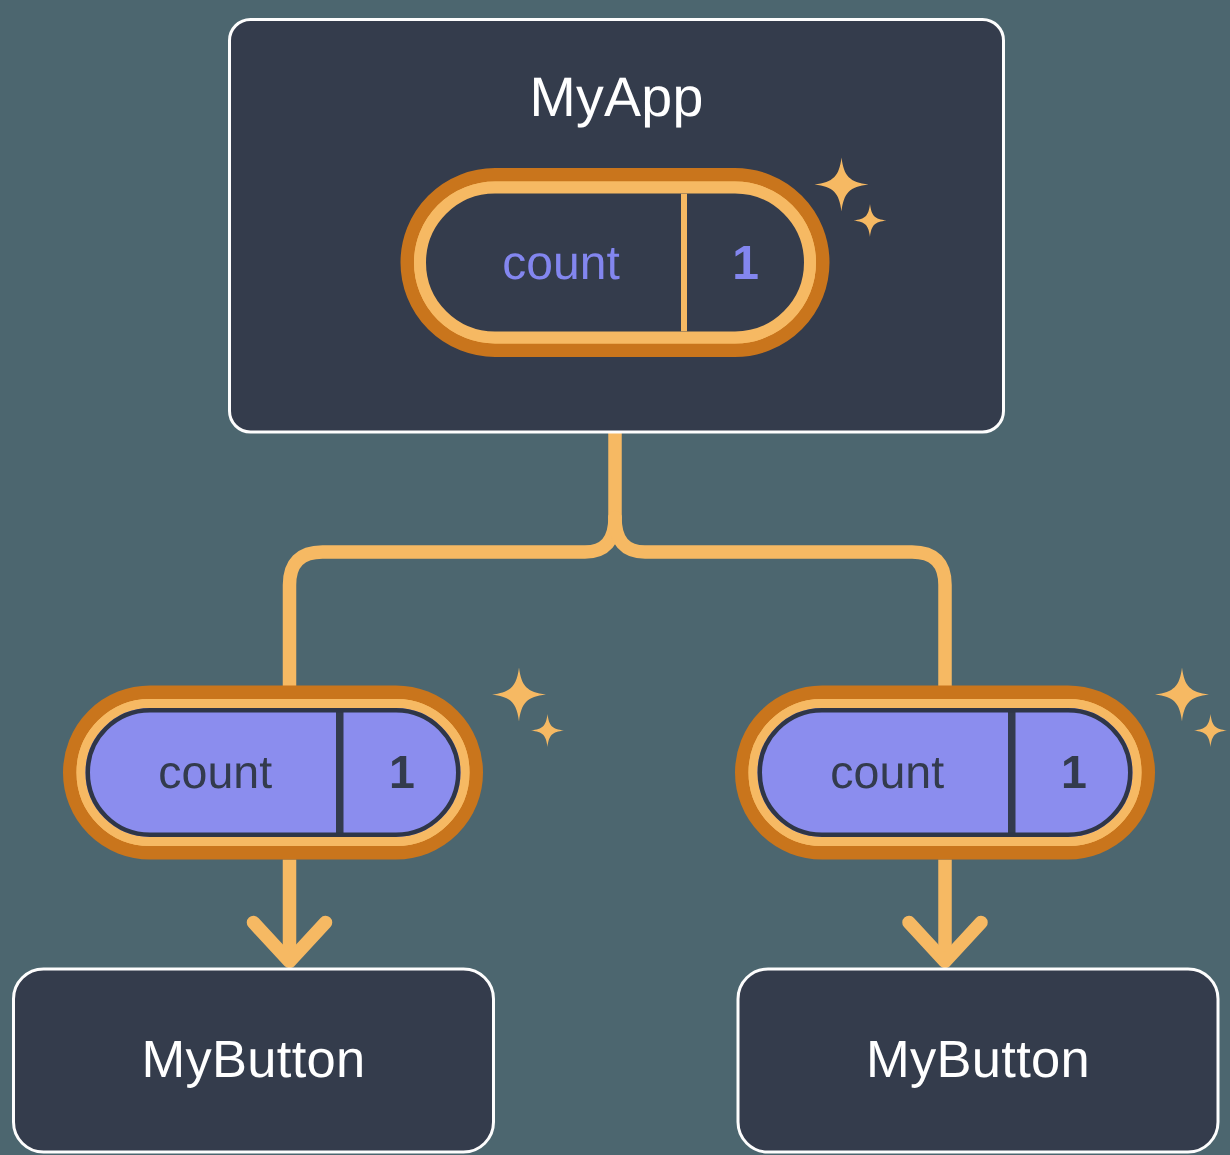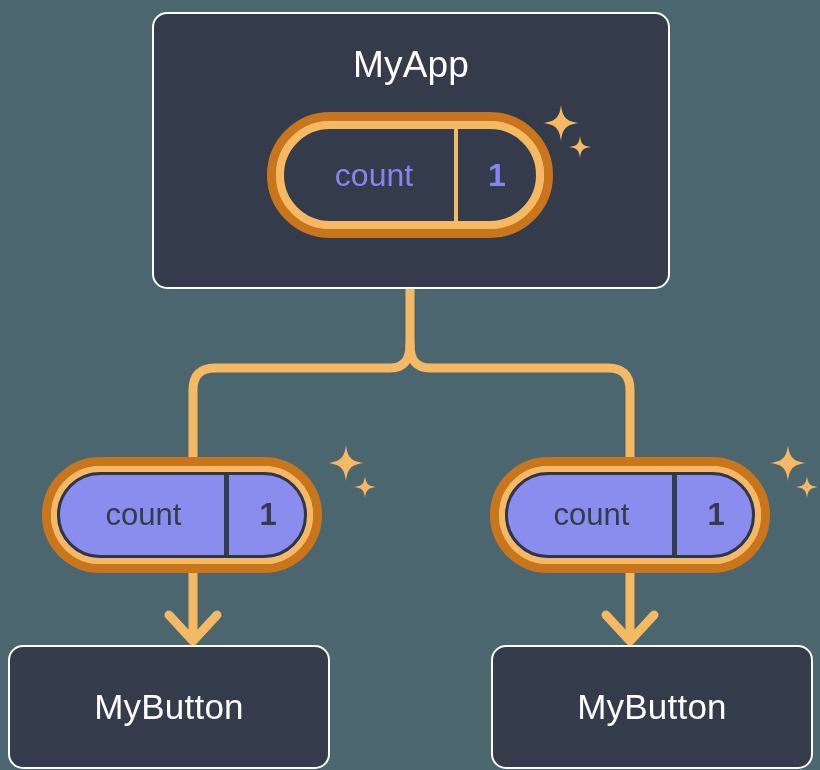--- a/index.html
+++ b/index.html
@@ -56,20 +56,21 @@
   #card-myapp .card-title {
     margin-top: 30px;
   }
 
   .card-button {
     width: 322px;
     height: 124px;
     display: flex;
     align-items: center;
     justify-content: center;
+    border-radius: 21px;
   }
   #card-mybutton-left  { left: 8px;   top: 645px; }
   #card-mybutton-right { left: 491px; top: 645px; }
   .card-button .card-title { font-size: 35px; }
 
   
   .pill-wrap {
     position: absolute;
     z-index: 3;
   }

